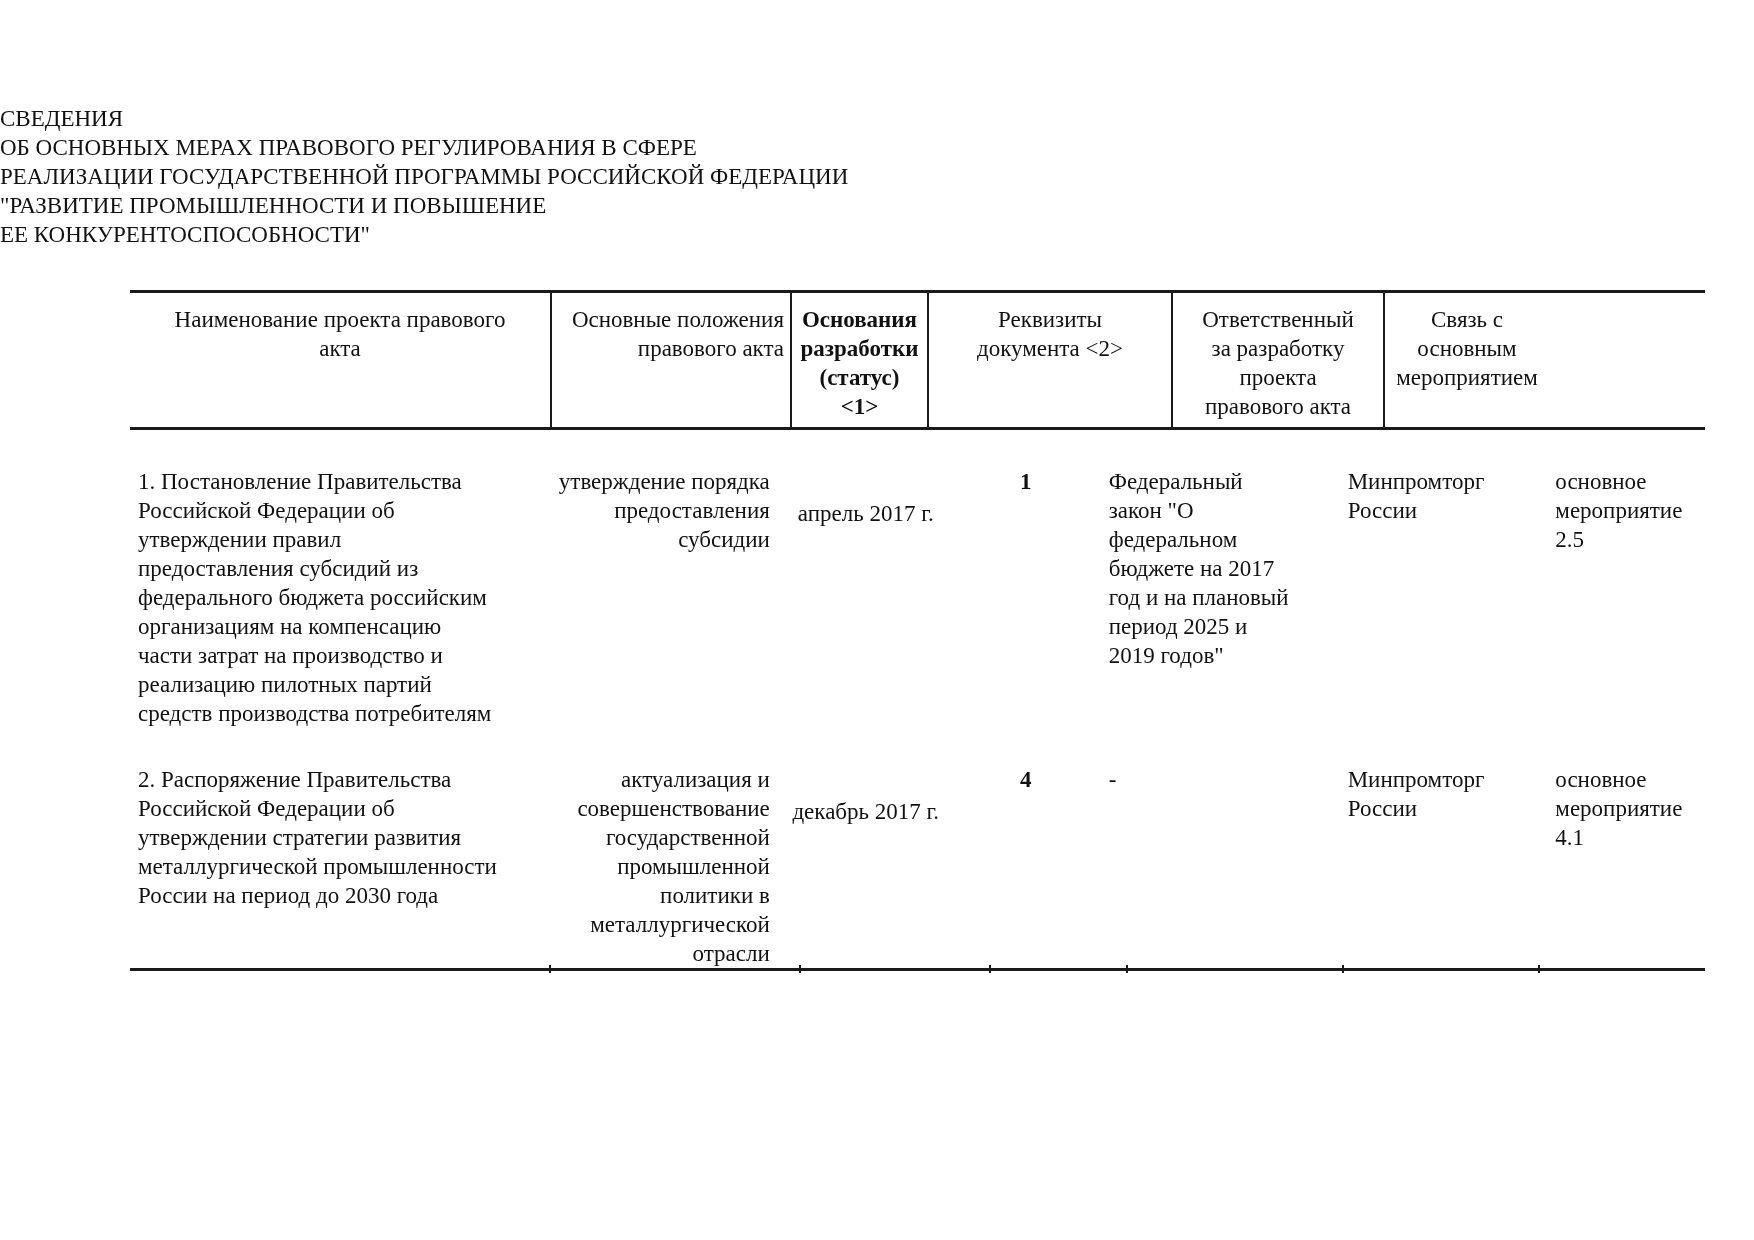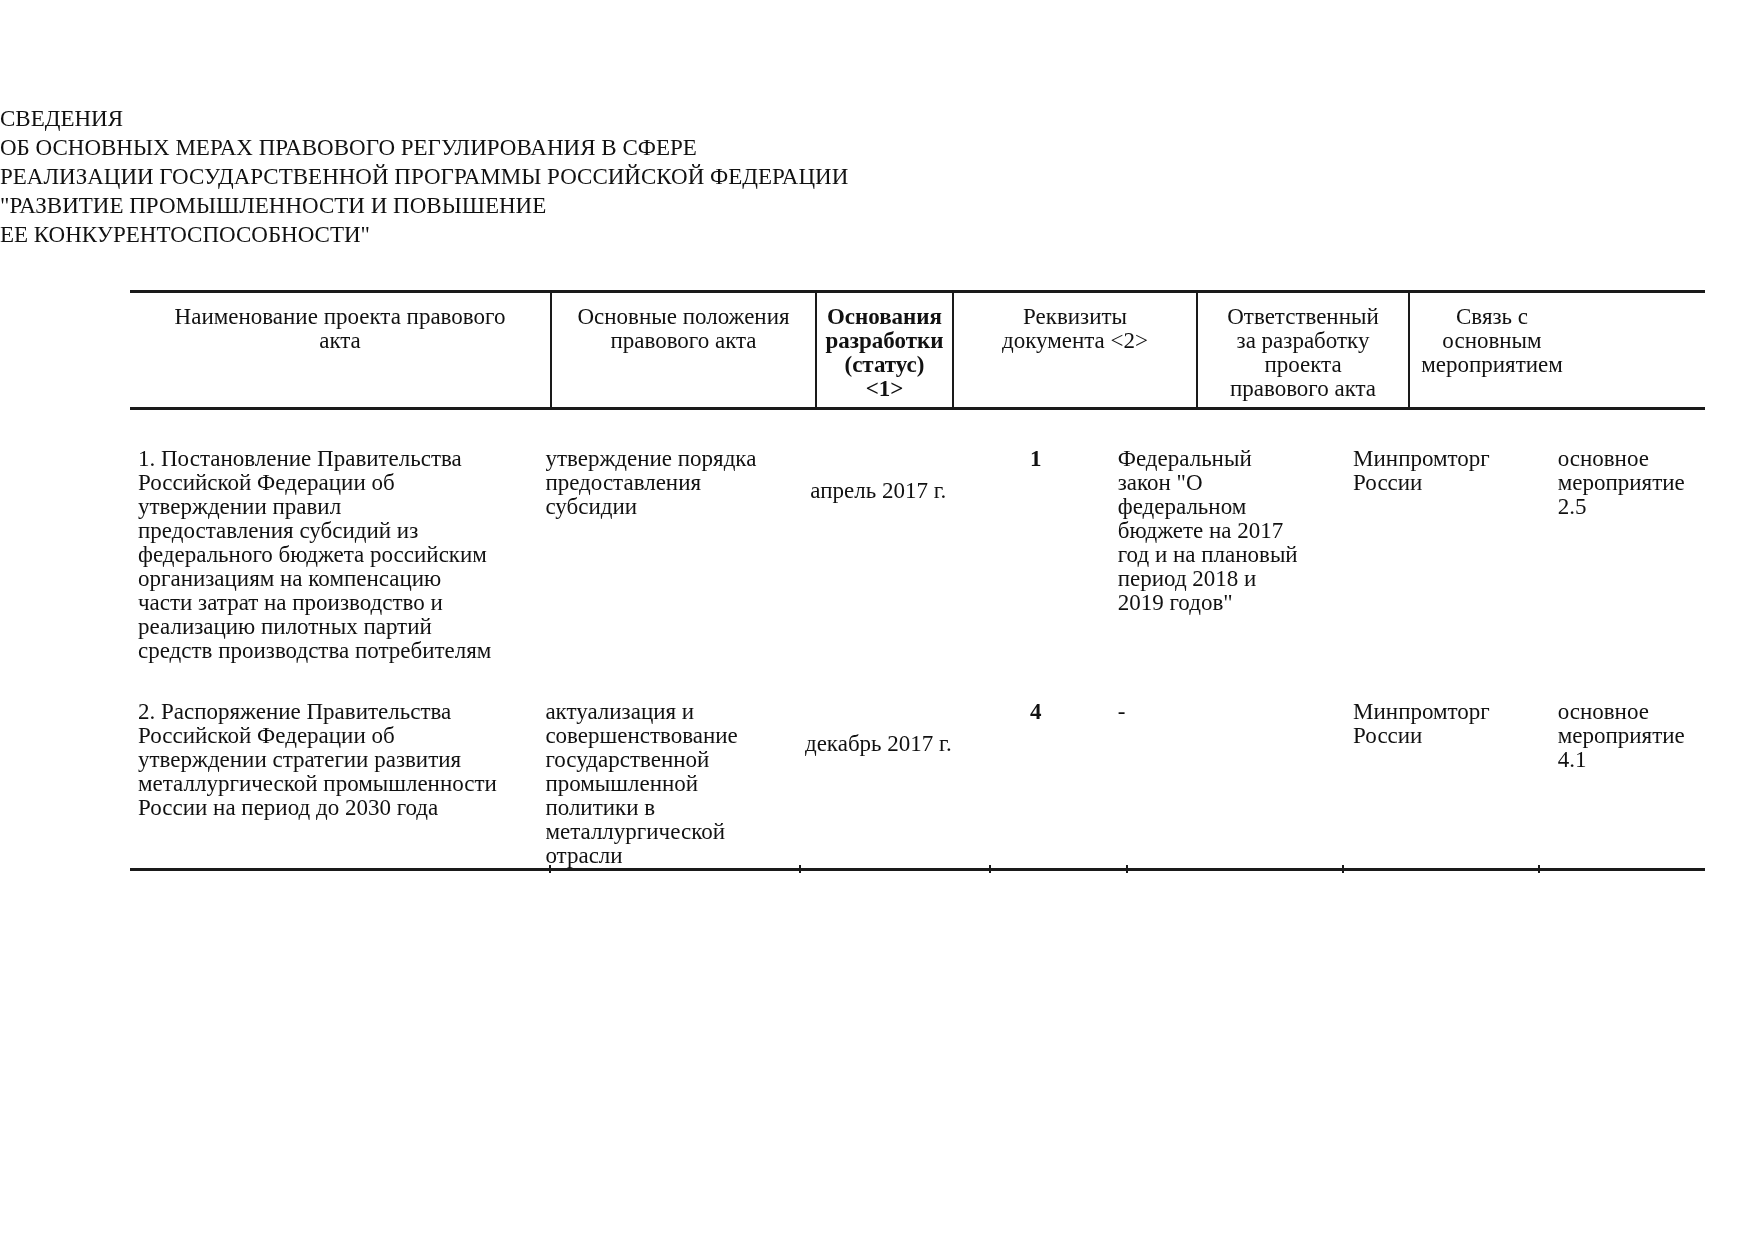--- a/index.html
+++ b/index.html
@@ -27,21 +27,21 @@
     white-space: pre-line;
   }
   .acts-table {
     position: absolute;
     top: 290px;
     left: 130px;
     width: 1575px;
     border-top: 3px solid #1a1a1a;
     border-bottom: 3px solid #1a1a1a;
     font-size: 23px;
-    line-height: 24px;
+    line-height: 29px;
   }
   .thead {
     display: flex;
     align-items: stretch;
     border-bottom: 3px solid #1a1a1a;
   }
   .th {
     box-sizing: border-box;
     padding: 12px 6px 6px 6px;
     text-align: center;
@@ -56,21 +56,21 @@
     padding-top: 37px;
   }
   .td {
     box-sizing: border-box;
     white-space: pre-line;
     text-align: left;
     padding-right: 6px;
   }
   
   .c1 { width: 420px; }
-  .c2 { width: 265px; }
+  .c2 { width: 240px; text-align: right; }
   .c3 { width: 190px; }
   .c4 { width: 137px; font-weight: bold; }
   .c5 { width: 244px; }
   .c6 { width: 212px; }
   .c7 { width: 166px; }
   .td.c1 { padding-left: 8px; }
   .td.c2 { padding-left: 11px; }
   .td.c3 { text-align: center; padding-left: 0; margin-top: 32px; }
   .td.c4 { text-align: center; padding-left: 0; }
   .td.c5 { padding-left: 13px; }
@@ -136,21 +136,21 @@
       <div class="td c2">утверждение порядка
 предоставления
 субсидии</div>
       <div class="td c3">апрель 2017 г.</div>
       <div class="td c4">1</div>
       <div class="td c5">Федеральный
 закон "О
 федеральном
 бюджете на 2017
 год и на плановый
-период 2018 и
+период 2025 и
 2019 годов"</div>
       <div class="td c6">Минпромторг
 России</div>
       <div class="td c7">основное
 мероприятие
 2.5</div>
     </div>
 
     <div class="tr">
       <div class="td c1">2. Распоряжение Правительства

